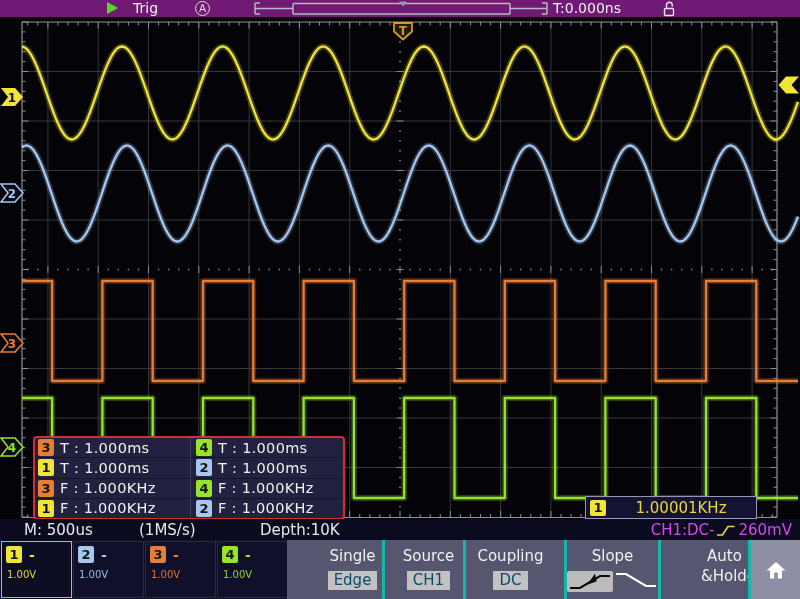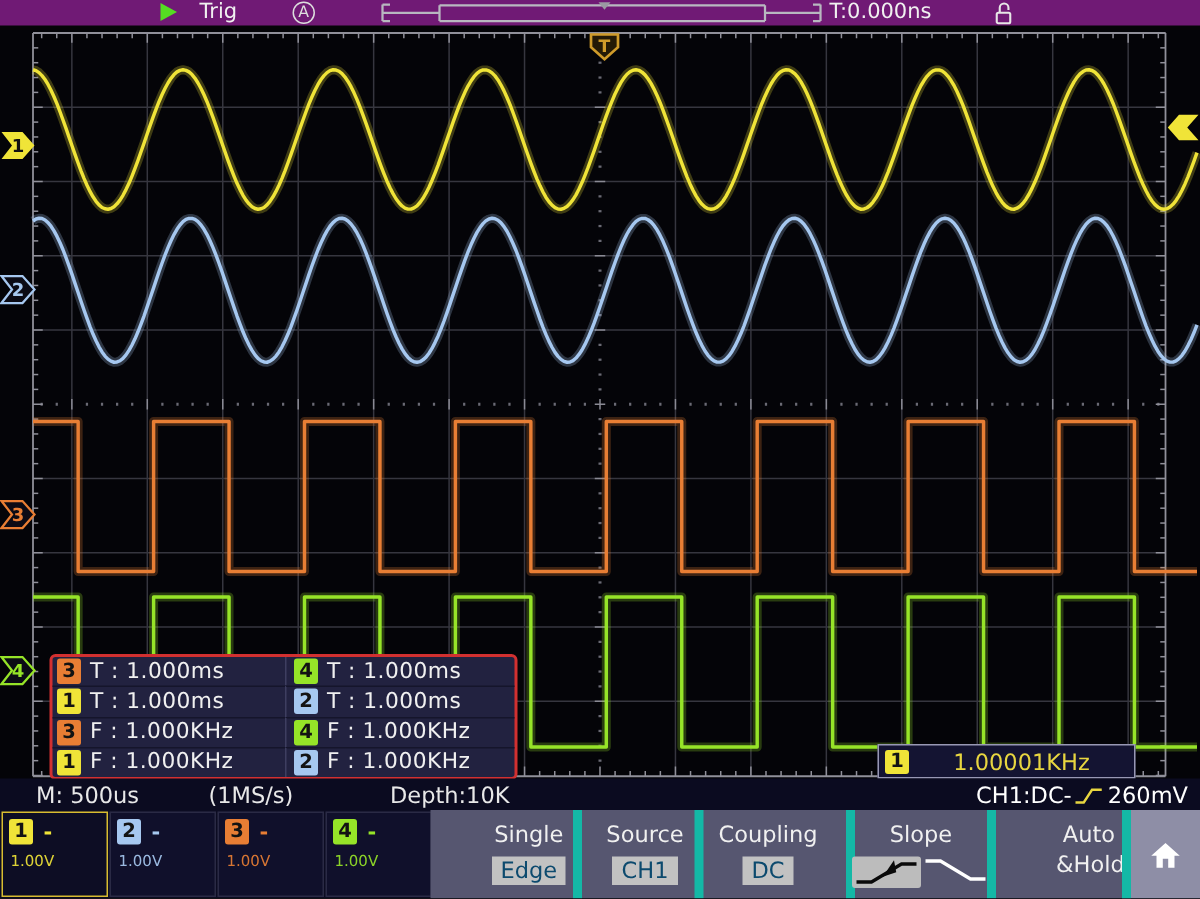--- a/index.html
+++ b/index.html
@@ -31,33 +31,33 @@
   .freq-box{position:absolute;left:585px;top:496px;width:172px;height:23px;background:#141432;
             border:1px solid #9898b4;z-index:2;display:flex;align-items:center;box-sizing:border-box;padding-left:4px;}
   .freq-box .badge{width:16px;height:16px;}
   .freq-value{flex:1;text-align:center;color:#e8d640;font-size:15px;}
   
   .status-bar{position:absolute;top:519px;left:0;width:800px;height:21px;background:#0b0b20;z-index:3;
               color:#e8e8e8;font-size:15px;}
   .sb-m{position:absolute;left:24px;top:2px;}
   .sb-rate{position:absolute;left:139px;top:2px;}
   .sb-depth{position:absolute;left:260px;top:2px;}
-  .sb-trig{position:absolute;right:8px;top:2px;color:#ffffff;display:flex;align-items:center;gap:2px;}
+  .sb-trig{position:absolute;right:8px;top:2px;color:#d946ef;display:flex;align-items:center;gap:2px;}
   
   .menu-bar{position:absolute;top:540px;left:0;width:800px;height:59px;background:#0c0c22;z-index:3;}
   .ch-block{position:absolute;top:1px;height:57px;width:71px;background:#10102b;border:1px solid #2a2a45;
             box-sizing:border-box;cursor:default;}
   .ch-block.sel{border-color:#d8bc30;background:#0d0d24;}
   .ch-b1{left:1px}.ch-b2{left:73px}.ch-b3{left:145px}.ch-b4{left:217px}
   .ch-top{display:flex;align-items:center;gap:7px;padding:4px 0 0 4px;}
   .ch-dash{font-weight:bold;font-size:14px;line-height:14px;}
   .ch-val{padding:6px 0 0 5px;font-size:10px;opacity:.92;}
   .menu-panel{position:absolute;left:287px;top:0;width:513px;height:59px;background:#565670;}
   .menu-btn{position:absolute;top:0;height:59px;color:#f0f0f0;font-size:15px;text-align:center;
-            box-sizing:border-box;border-left:6px solid #14b8a6;}
+            box-sizing:border-box;border-left:3px solid #14b8a6;}
   .mb-single{left:0;width:95px;padding-left:36px;}
   .mb-source{left:95px;width:90px;}
   .mb-coupling{left:176px;width:92px;}
   .mb-slope{left:277px;width:94px;}
   .mb-auto{left:371px;width:90px;padding-left:40px;}
   .mb-home{left:461px;width:52px;background:#8e8ea6;display:flex;align-items:center;justify-content:center;}
   .menu-btn .lbl{margin-top:7px;}
   .menu-btn .lbl2{margin-top:2px;}
   .menu-btn .val{display:inline-block;margin-top:6px;background:#c2c2c2;color:#0c4a6e;
                  padding:0 6px;font-size:15px;line-height:19px;}

